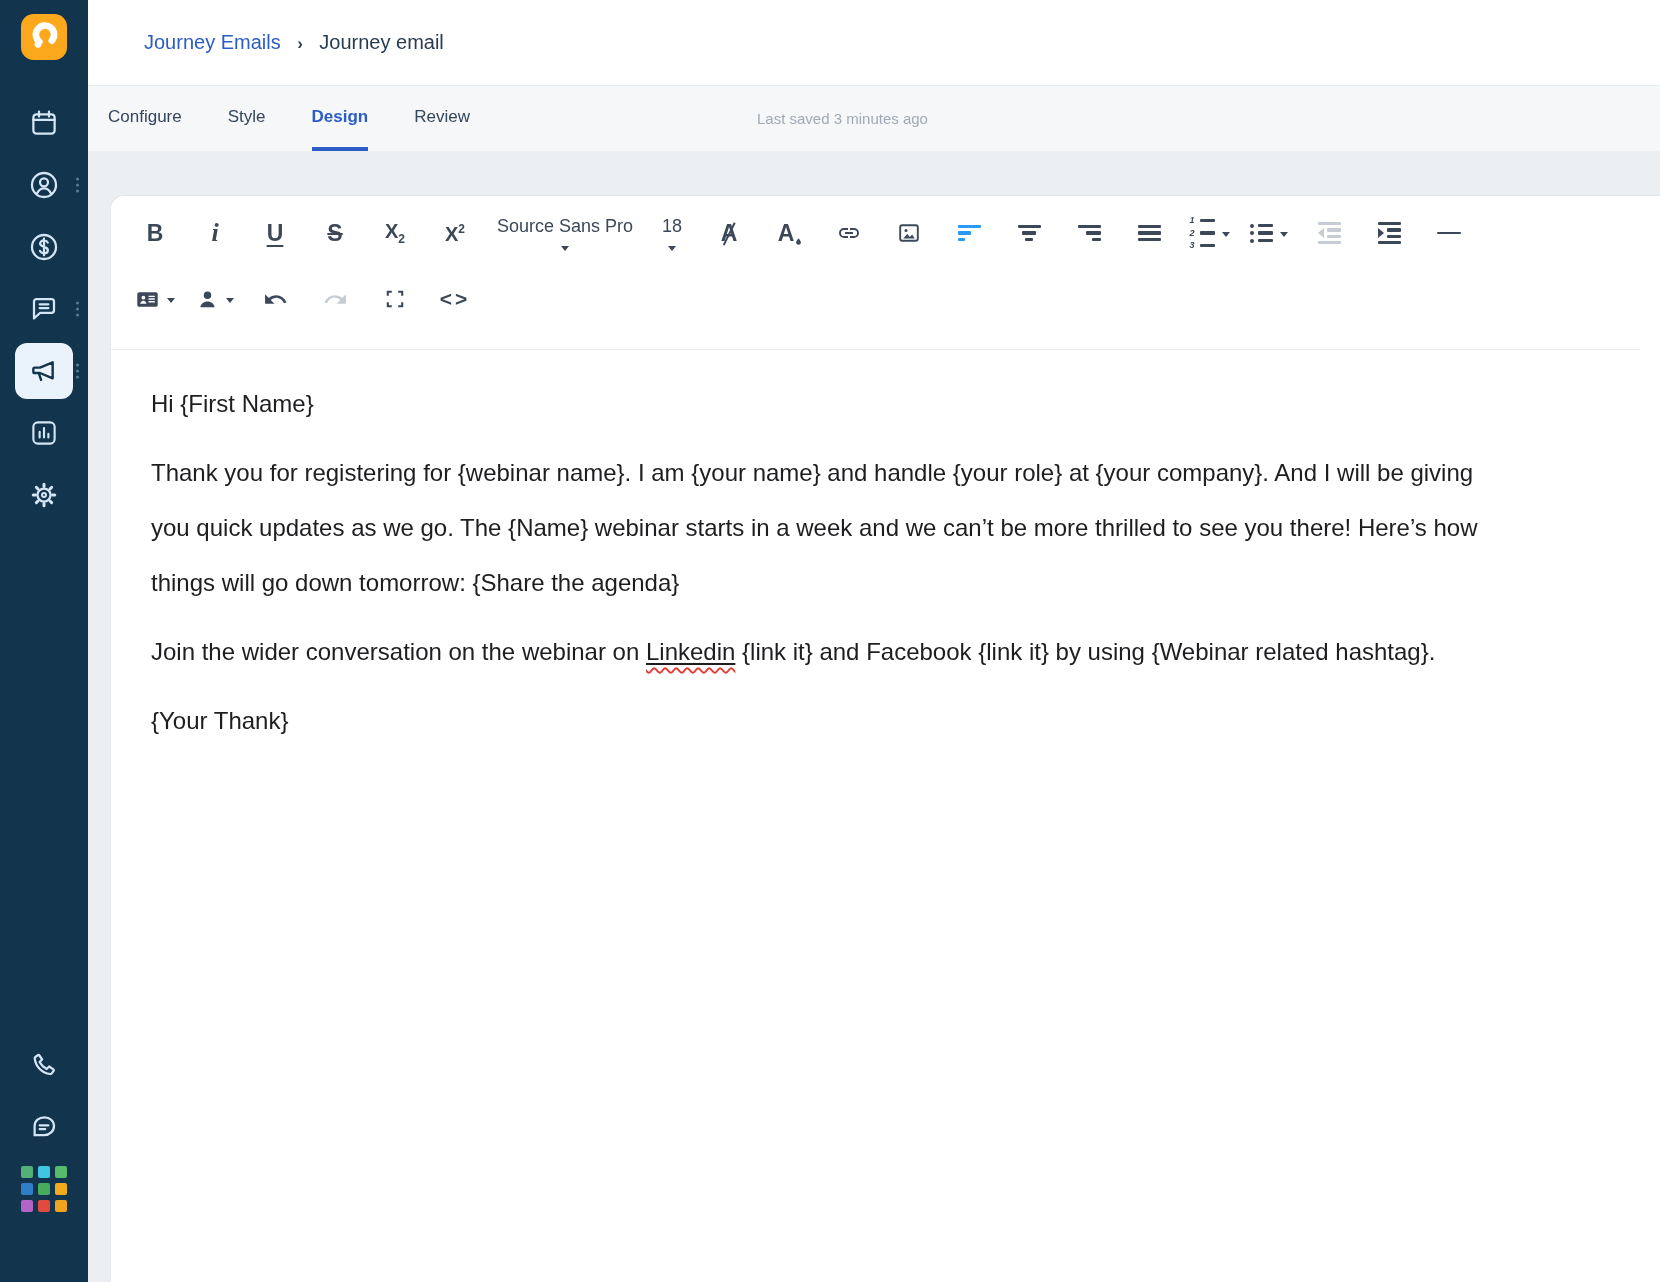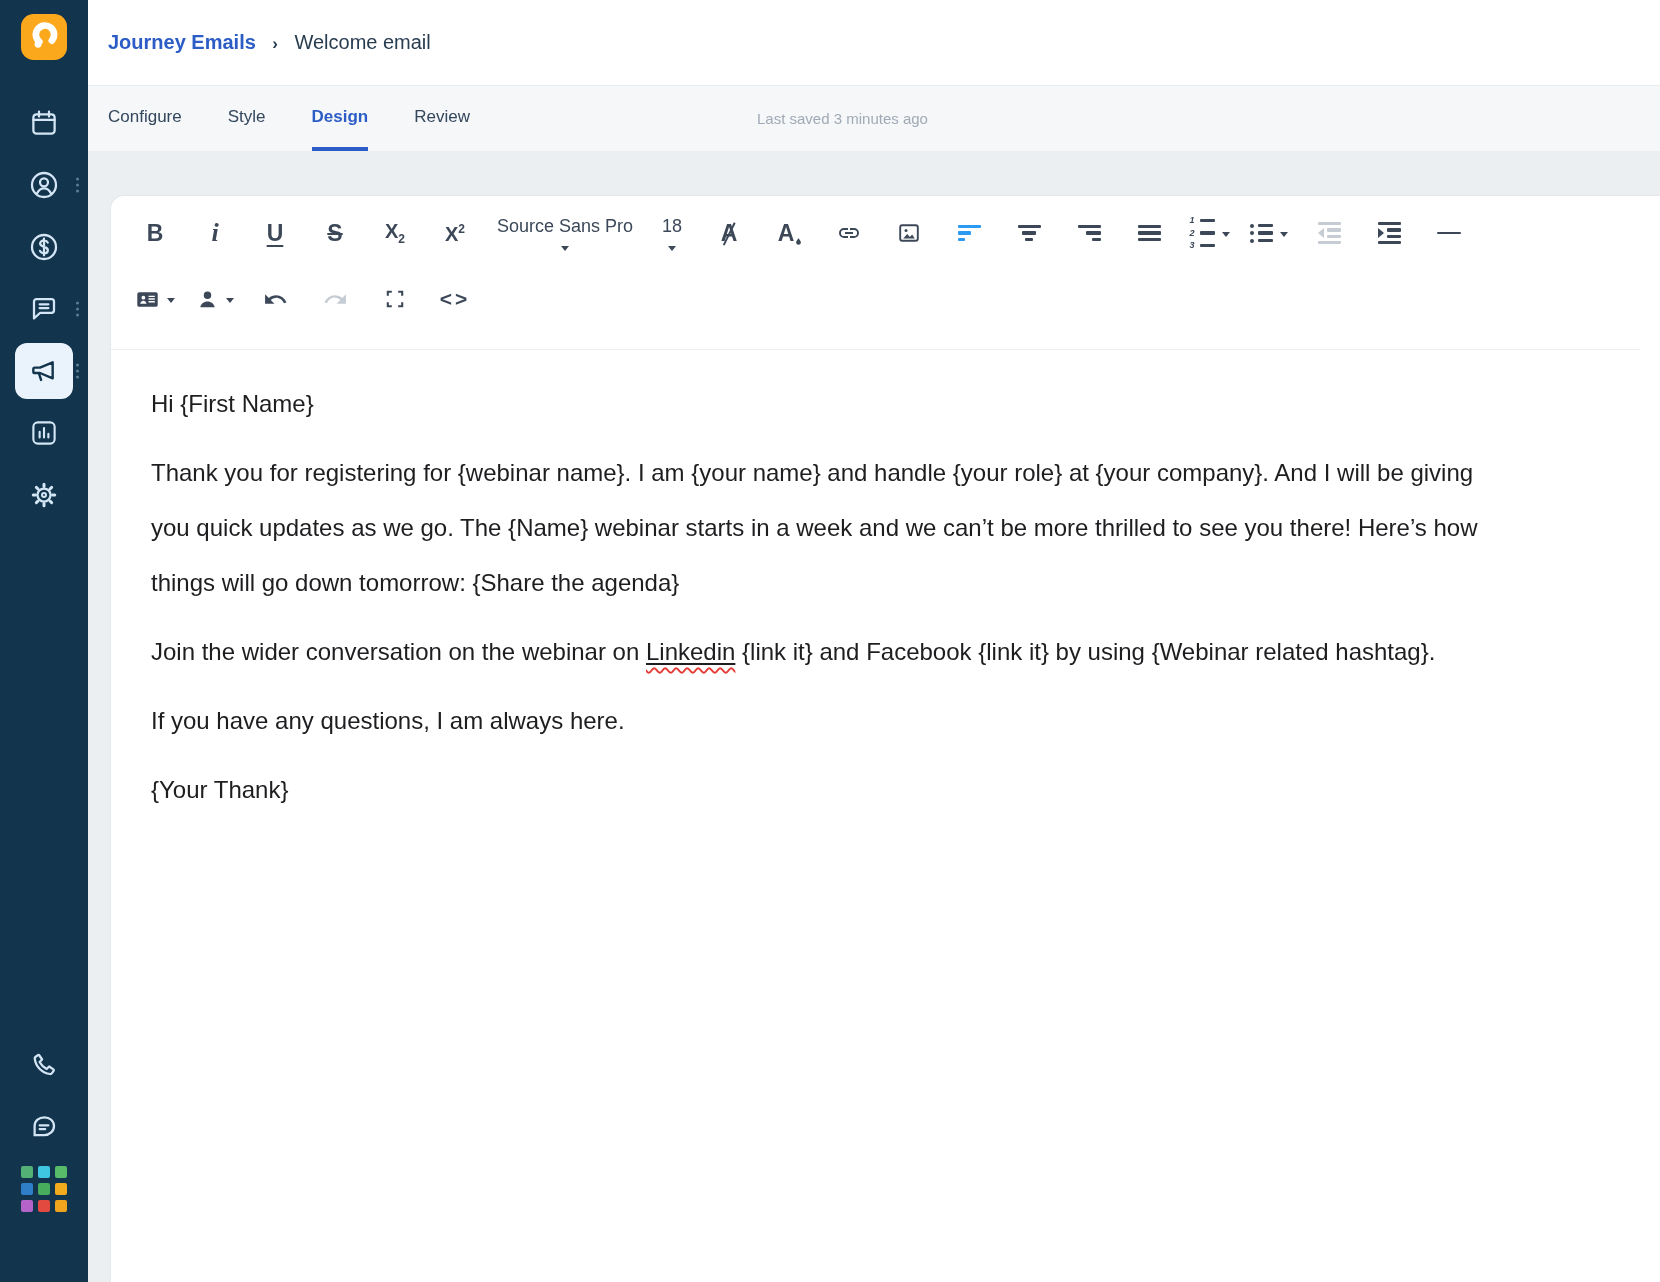--- a/index.html
+++ b/index.html
@@ -38,21 +38,21 @@
   .kebab i { width:3px; height:3px; border-radius:50%; background:#5b7e99; display:block; }
   .side-bottom { margin-top:auto; display:flex; flex-direction:column; padding-bottom:62px; }
   .apps-grid { display:grid; grid-template-columns:repeat(3,12px); grid-auto-rows:12px; gap:5px; }
   .apps-grid span { display:block; border-radius:2px; }
 
   
   .header {
     position:absolute; left:88px; right:0; top:0; height:85px;
     background:#fff; display:flex; align-items:center; padding-left:20px;
   }
-  .crumb-parent { color:var(--accent-blue,#2c5cc5); font-size:20px; font-weight:700; }
+  .crumb-parent { color:var(--accent-blue,#2c5cc5); font-size:20px; font-weight:400;margin-left:36px; }
   .crumb-sep { margin:0 12px; color:#2c3e52; font-size:17px; font-weight:700; }
   .crumb-current { color:#283c50; font-size:20px; }
 
   
   .tabbar {
     position:absolute; left:88px; right:0; top:85px; height:66px;
     background:#f5f7f9; border-top:1px solid #e9ecef;
     display:flex; align-items:stretch; padding-left:20px;
   }
   .tabs { display:flex; gap:46px; }
@@ -250,21 +250,21 @@
           </span>
         </span>
     </div>
   </div>
 </nav>
 
 <header class="header">
   <div>
     <span class="crumb-parent">Journey Emails</span>
     <span class="crumb-sep">›</span>
-    <span class="crumb-current">Welcome email</span>
+    <span class="crumb-current">Journey email</span>
   </div>
 </header>
 
 <div class="tabbar">
   <div class="tabs">
       <button class="tab">Configure</button>
       <button class="tab">Style</button>
       <button class="tab active">Design</button>
       <button class="tab">Review</button>
     </div>
@@ -438,16 +438,15 @@
       <button class="tb">
           <span class="g-code">&lt;&gt;</span>
         </button>
     </div>
   </div>
 
   <div class="editor-body">
       <p>Hi {First Name}</p>
       <p>Thank you for registering for {webinar name}. I am {your name} and handle {your role} at {your company}. And I will be giving you quick updates as we go. The {Name} webinar starts in a week and we can’t be more thrilled to see you there! Here’s how things will go down tomorrow: {Share the agenda}</p>
       <p>Join the wider conversation on the webinar on <span class="spellcheck"><span class="underlined">Linkedin</span></span> {link it} and Facebook {link it}  by using {Webinar related hashtag}.</p>
-      <p>If you have any questions, I am always here.</p>
       <p>{Your Thank}</p>
     </div>
 </main>
 
 </body></html>

